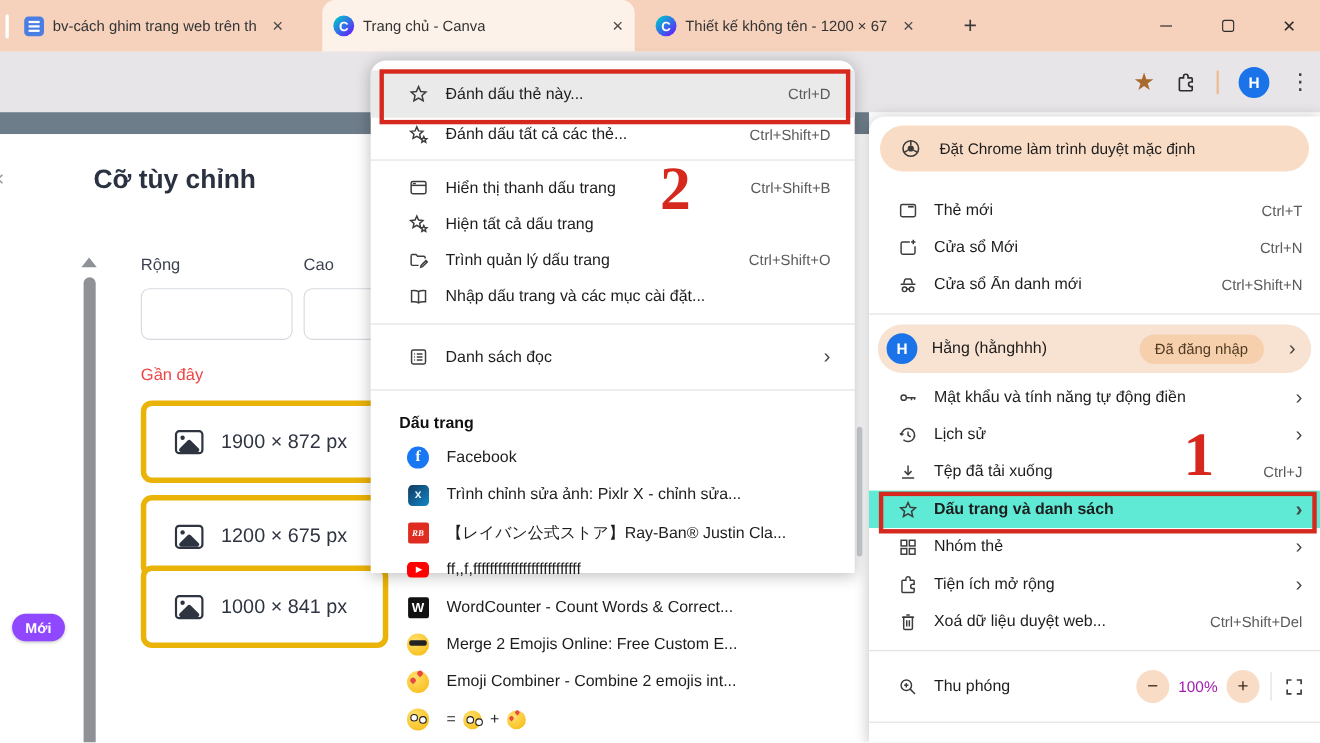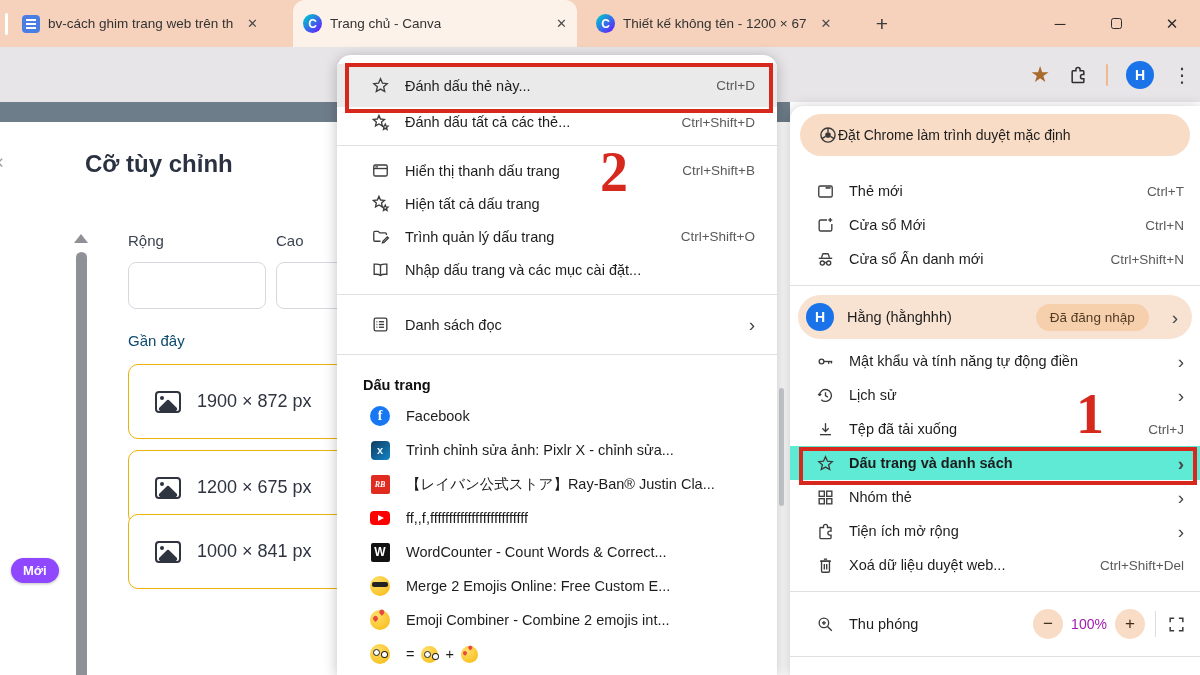--- a/index.html
+++ b/index.html
@@ -34,41 +34,41 @@
 
   
   .slatebar { position:absolute; left:0; top:102px; width:790px; height:20px; background:#6e7d8a; }
   .canva { position:absolute; left:0; top:122px; width:1200px; height:553px; background:#fff; }
   .canva-close { position:absolute; left:-8px; top:32px; color:#9aa0a6; font-size:15px; }
   .canva-title { position:absolute; left:85px; top:28px; font-size:24px; font-weight:bold; color:#2a3140; }
   .scroll-arrow { position:absolute; left:74px; top:112px; width:0; height:0; border-left:7px solid transparent; border-right:7px solid transparent; border-bottom:9px solid #8e9196; }
   .scroll-thumb { position:absolute; left:76px; top:130px; width:11px; height:430px; background:#8e9196; border-radius:6px; }
   .fld-label { position:absolute; font-size:15px; color:#3c4350; }
   .fld { position:absolute; height:47px; background:#fff; border:1px solid #d5d9de; border-radius:8px; }
-  .recent-label { position:absolute; left:128px; top:210px; font-size:15px; color:#0c4a6e; }
-  .size-card { position:absolute; left:128px; width:225px; height:75px; background:#fff; border:1px solid #eab308; border-radius:10px; display:flex; align-items:center; gap:16px; padding-left:26px; }
+  .recent-label { position:absolute; left:128px; top:210px; font-size:15px; color:#ef4444; }
+  .size-card { position:absolute; left:128px; width:225px; height:75px; background:#fff; border:5px solid #eab308; border-radius:10px; display:flex; align-items:center; gap:16px; padding-left:26px; }
   .size-text { font-size:18px; color:#2e3440; white-space:nowrap; }
   .img-ic { width:26px; height:22px; border:2px solid #2e3440; border-radius:4px; position:relative; flex:none; overflow:hidden; }
   .img-ic::before { content:""; position:absolute; left:3px; top:3px; width:4px; height:4px; border-radius:50%; background:#2e3440; }
   .img-ic::after { content:""; position:absolute; left:4px; top:9px; width:14px; height:14px; background:#2e3440; transform:rotate(45deg); border-radius:2px; }
   .moi-badge { position:absolute; left:11px; top:436px; background:#8f47ff; color:#fff; font-size:13px; font-weight:bold; padding:5px 12px; border-radius:999px; box-shadow:0 1px 3px rgba(0,0,0,.25); }
   .gap-scroll { position:absolute; left:779px; top:388px; width:5px; height:118px; background:#cdd1d6; border-radius:3px; }
 
   
   .panel { position:absolute; background:#fff; box-shadow:0 2px 14px rgba(0,0,0,.25); }
   .mrow { display:flex; align-items:center; gap:0; }
   .micon { width:20px; display:flex; justify-content:center; flex:none; }
   .micon svg { display:block; }
   .mlabel { font-size:14.5px; color:#1d1d1d; white-space:nowrap; overflow:hidden; }
   .mshort { margin-left:auto; font-size:13.5px; color:#5a5a5a; white-space:nowrap; }
   .chev { margin-left:auto; font-size:19px; color:#474747; line-height:1; }
   .sep { height:1px; background:#e0e0e0; }
 
   
-  .bm-panel { left:337px; top:55px; width:440px; height:620px; border-radius:14px 14px 0 0; padding-top:9px; }
+  .bm-panel { left:337px; top:55px; width:440px; height:466px; border-radius:14px 14px 0 0; padding-top:9px; }
   .bm-row { height:33px; padding:0 22px 0 33px; }
   .bm-row .mlabel { margin-left:15px; }
   .bm-row.hl { height:43px; background:#eaeaea; }
   .bm-row.r2 { height:30px; }
   .bm-sep { margin:8px 0; }
   .bm-reading { height:43px; }
   .bm-header { padding:14px 0 6px 26px; font-size:14.5px; font-weight:bold; color:#111; }
   .bk-row { height:34px; padding:0 22px 0 33px; }
   .bk-row .mlabel { margin-left:16px; }
   .fvc { width:20px; height:20px; flex:none; display:flex; align-items:center; justify-content:center; }
@@ -81,21 +81,21 @@
   .emoji { width:20px; height:20px; border-radius:50%; background:radial-gradient(circle at 35% 30%, #ffdf6b, #f7b80c); position:relative; flex:none; }
   .emoji.shades::before { content:""; position:absolute; left:2px; right:2px; top:6px; height:5px; background:#222; border-radius:2px; }
   .emoji.starry::before { content:""; position:absolute; left:3px; top:6px; width:5px; height:5px; background:#e8483f; border-radius:50% 50% 50% 0; transform:rotate(-45deg); box-shadow:9px 0 0 #e8483f; }
   .emoji.zany::before { content:""; position:absolute; left:3px; top:5px; width:5px; height:5px; border-radius:50%; background:#fff; border:1px solid #222; box-shadow:8px 2px 0 -1px #fff, 8px 2px 0 0 #222; }
   .emoji.small { width:17px; height:17px; }
   .emoji.heart::before { content:""; position:absolute; left:2.5px; top:5px; width:4px; height:4px; background:#e8483f; border-radius:50% 50% 50% 0; transform:rotate(-45deg); box-shadow:7.5px 0 0 #e8483f; }
   .eqrow { display:flex; align-items:center; gap:7px; margin-left:16px; font-size:14.5px; color:#1d1d1d; }
 
   
   .cm-panel { left:790px; top:106px; width:410px; height:569px; border-radius:14px 0 0 0; padding-top:8px; }
-  .cm-pill { margin:0 10px; height:42px; background:#f9dcc6; border-radius:21px; display:flex; align-items:center; padding:0 18px; }
+  .cm-pill { margin:0 10px; height:42px; background:#f9dcc6; border-radius:21px; display:flex; align-items:center; padding:0 18px; gap:16px; }
   .cm-pill .mlabel { font-size:14px; }
   .cm-gap { height:18px; }
   .cm-row { height:34px; padding:0 16px 0 25px; }
   .cm-row .mlabel { margin-left:14px; }
   .cm-row.hl { background:#5eead4;font-weight:bold; }
   .cm-sep { margin:9px 0; }
   .profile-pill { margin:5px 8px; height:44px; background:#f8e3d3; border-radius:22px; display:flex; align-items:center; padding:0 14px 0 8px; gap:13px; }
   .profile-name { font-size:14.5px; color:#1d1d1d; }
   .signin-badge { margin-left:auto; background:#f6cfad; color:#513b22; font-size:13.5px; padding:6px 14px; border-radius:999px; }
   .profile-pill .chev { margin-left:10px; }

